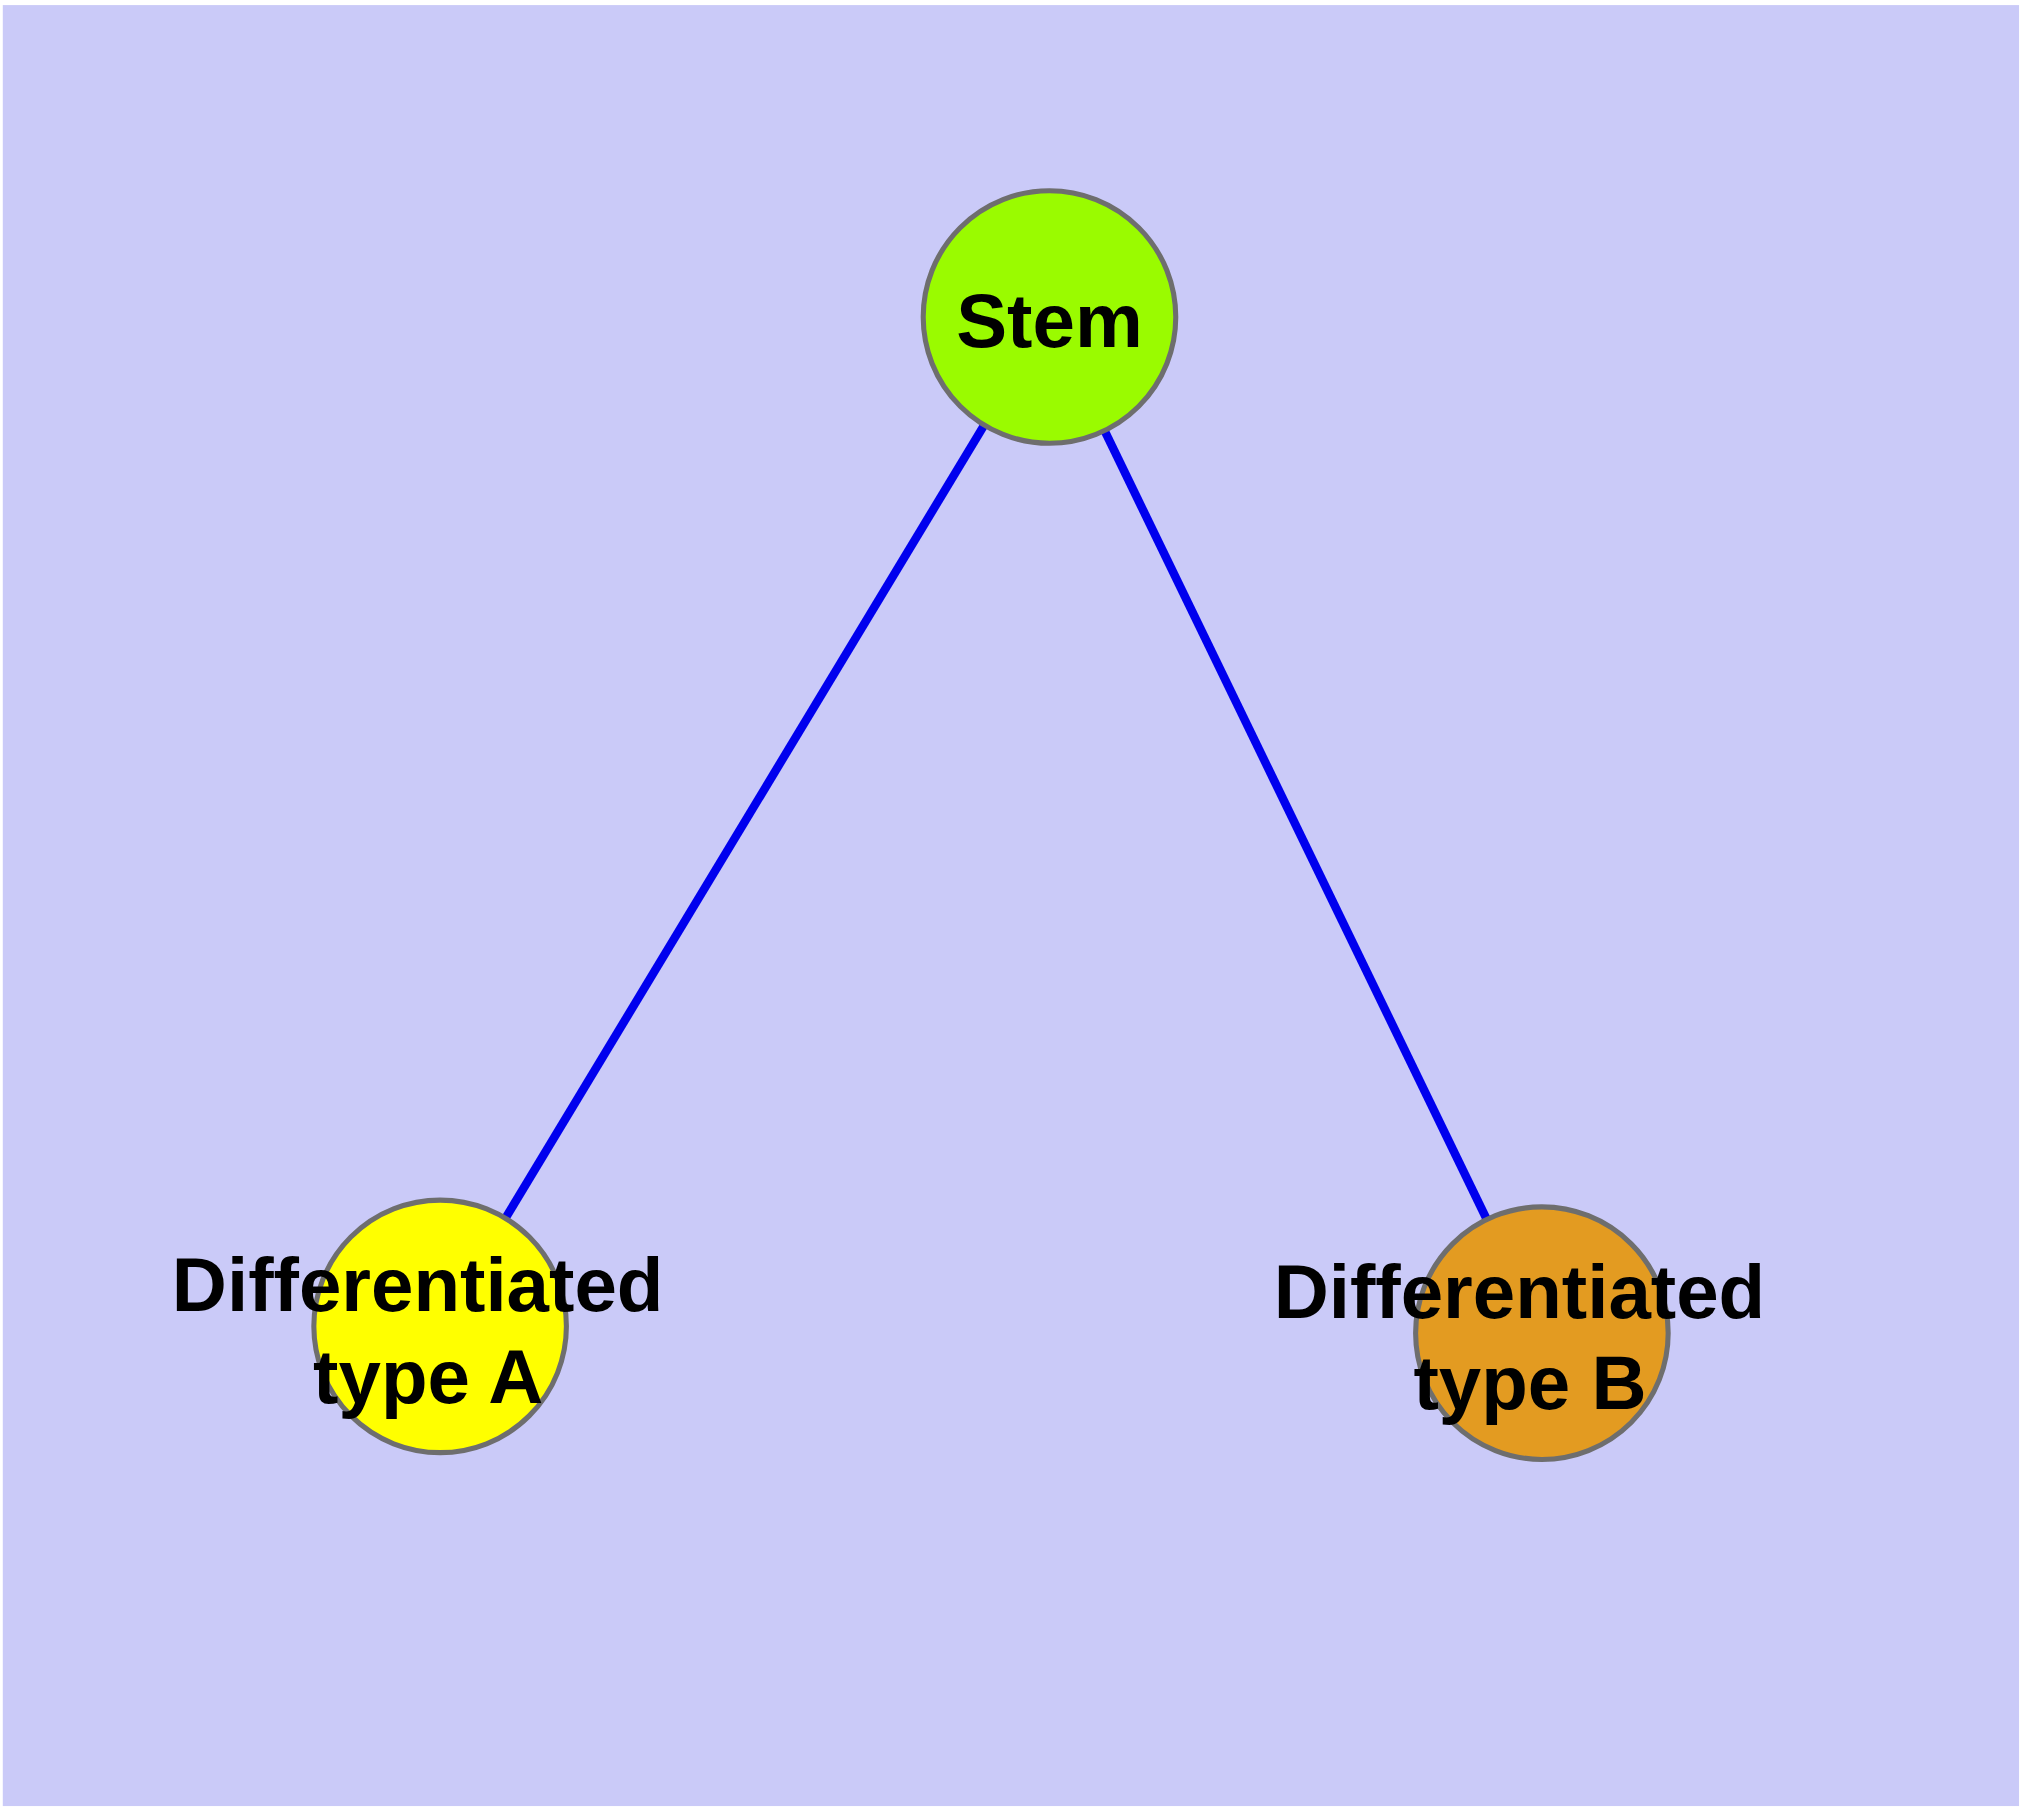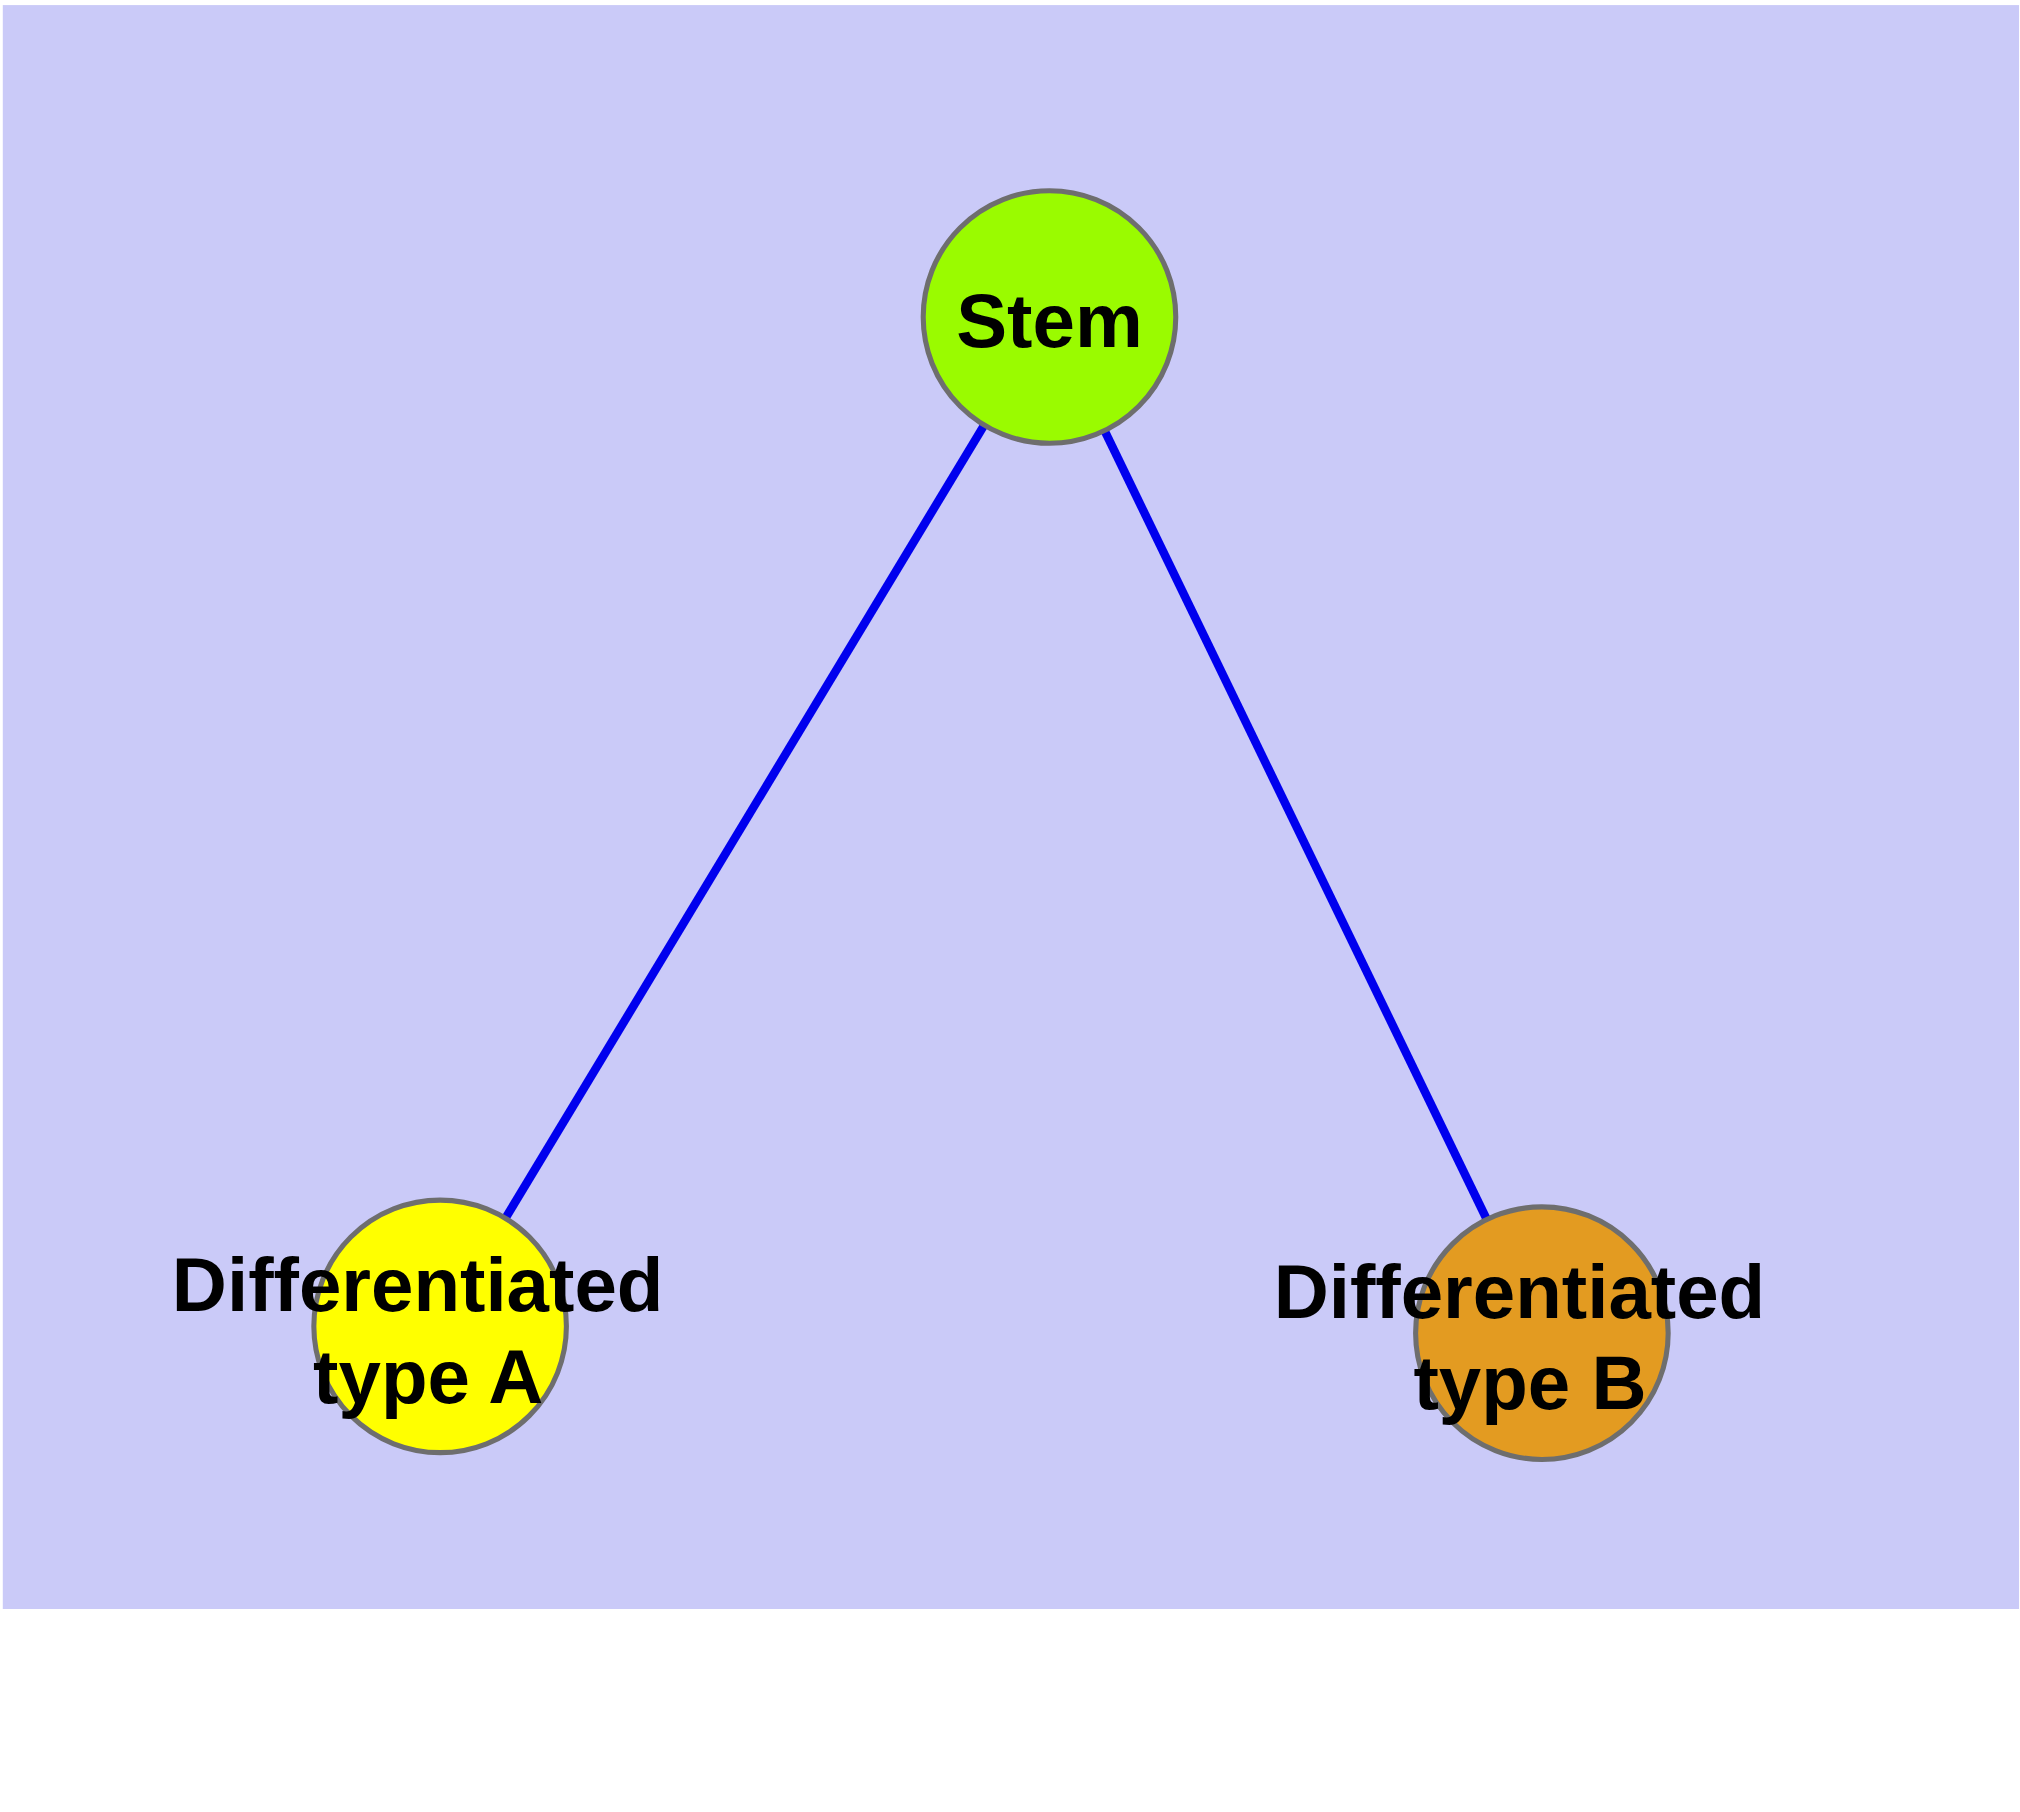--- a/index.html
+++ b/index.html
@@ -2,21 +2,21 @@
 <html style="font-size:13.6px"><head>
 <meta charset="utf-8">
 <style>
   html, body {
     margin: 0;
     padding: 0;
     background: #ffffff;
   }
   .canvas-wrap {
     width: 2021px;
-    height: 1609px;
+    height: 1812px;
     position: relative;
   }
   svg { display: block; }
   .node-label {
     font-family: "Liberation Sans", "DejaVu Sans", sans-serif;
     font-weight: bold;
     font-size: 90px;
     fill: #000000;
     text-anchor: middle;
   }

